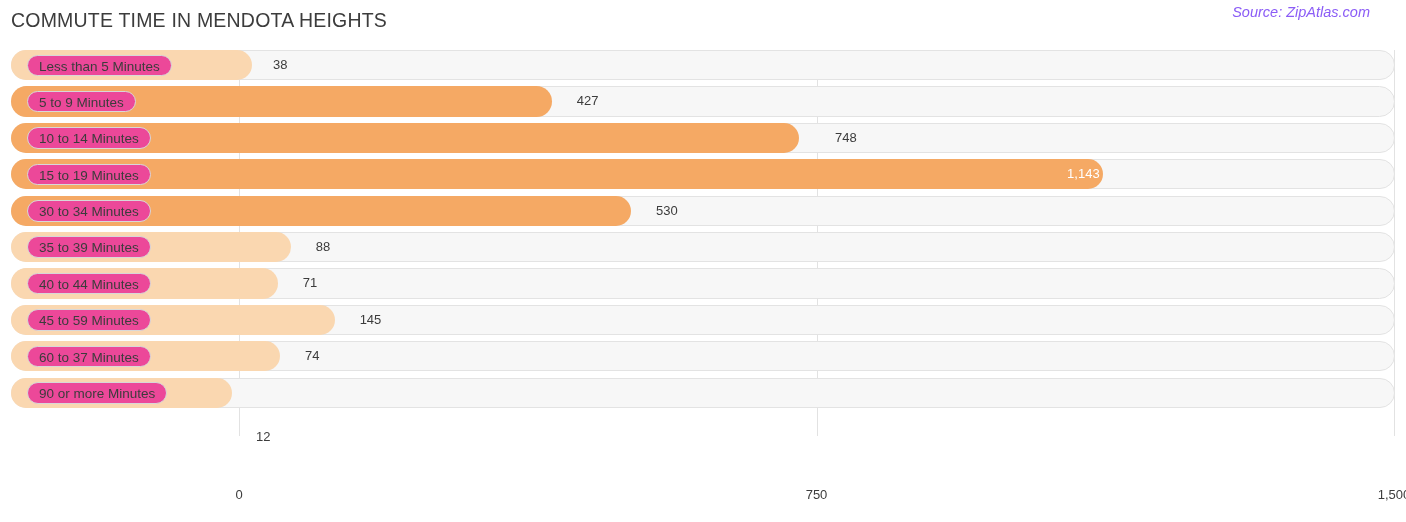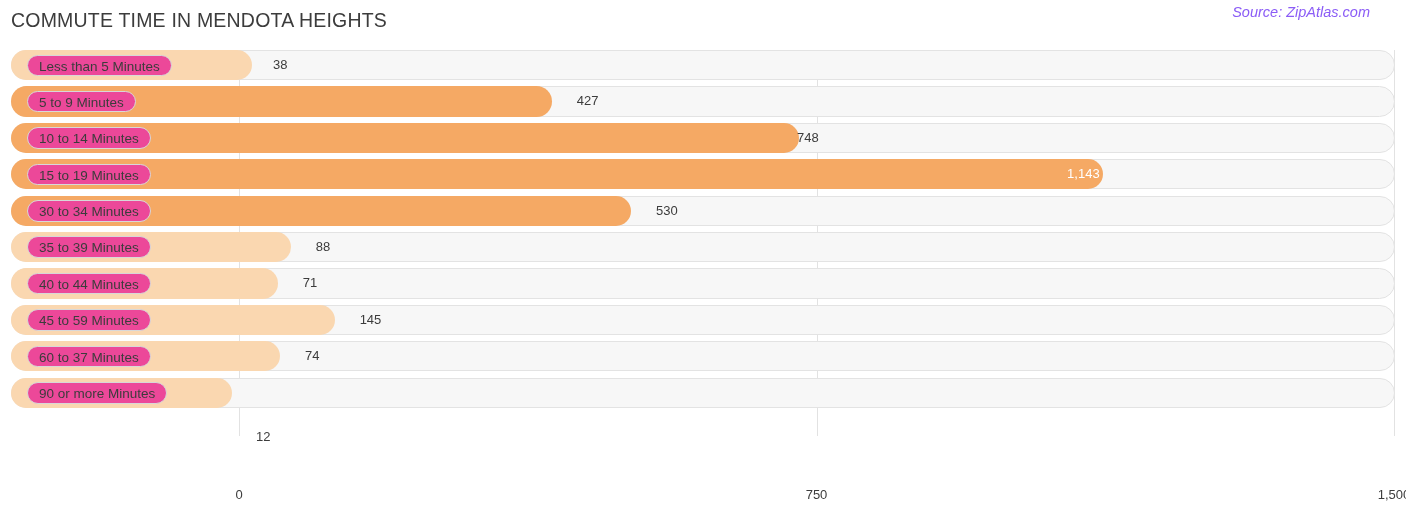--- a/index.html
+++ b/index.html
@@ -156,21 +156,21 @@
         <div class="row">
           <div class="track"></div>
           <div class="bar solid" style="width: 540.79px;"></div>
           <div class="cat-pill">5 to 9 Minutes</div>
           <div class="val" style="left: 565.79px;">427</div>
         </div>
         <div class="row">
           <div class="track"></div>
           <div class="bar solid" style="width: 787.96px;"></div>
           <div class="cat-pill">10 to 14 Minutes</div>
-          <div class="val" style="left: 786px;">748</div>
+          <div class="val" style="left: 824px;">748</div>
         </div>
         <div class="row">
           <div class="track"></div>
           <div class="bar solid" style="width: 1092.11px;"></div>
           <div class="cat-pill">15 to 19 Minutes</div>
           <div class="val inside" style="left: 1056.11px;">1,143</div>
         </div>
         <div class="row">
           <div class="track"></div>
           <div class="bar solid" style="width: 620.1px;"></div>

